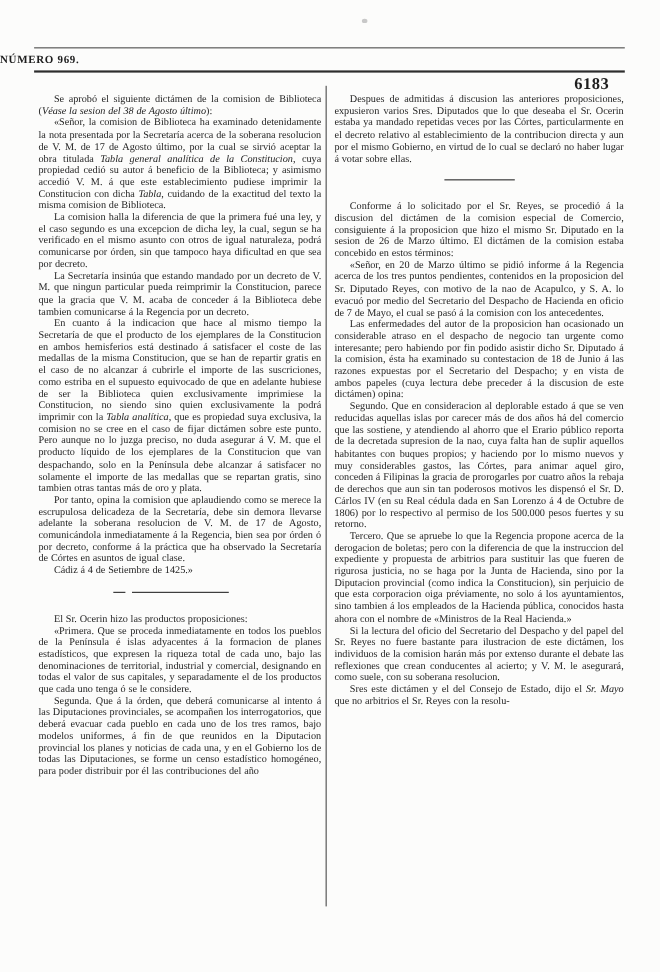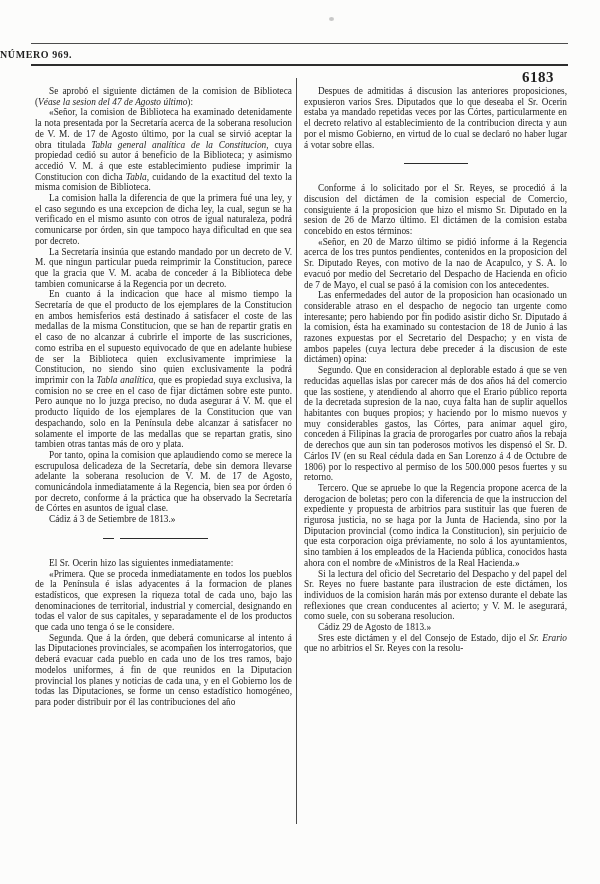--- a/index.html
+++ b/index.html
@@ -53,37 +53,36 @@
 <body>
 
 <div class="page">
   <div class="artifact"></div>
   <div class="rule rule-top"></div>
   <div class="header-number">NÚMERO 969.</div>
   <div class="header-page">6183</div>
   <div class="rule rule-bottom"></div>
   <div class="col-rule"></div>
   <div class="col col-left">
-      <p class="para"><span>Se aprobó el siguiente dictámen de la comision de Biblioteca (</span><span class="it">Véase la sesion del 47 de Agosto último</span><span>):</span></p>
+      <p class="para"><span>Se aprobó el siguiente dictámen de la comision de Biblioteca (</span><span class="it">Véase la sesion del 38 de Agosto último</span><span>):</span></p>
       <p class="para"><span>«Señor, la comision de Biblioteca ha examinado detenidamente la nota presentada por la Secretaría acerca de la soberana resolucion de V. M. de 17 de Agosto último, por la cual se sirvió aceptar la obra titulada </span><span class="it">Tabla general analítica de la Constitucion</span><span>, cuya propiedad cedió su autor á beneficio de la Biblioteca; y asimismo accedió V. M. á que este establecimiento pudiese imprimir la Constitucion con dicha </span><span class="it">Tabla</span><span>, cuidando de la exactitud del texto la misma comision de Biblioteca.</span></p>
       <p class="para"><span>La comision halla la diferencia de que la primera fué una ley, y el caso segundo es una excepcion de dicha ley, la cual, segun se ha verificado en el mismo asunto con otros de igual naturaleza, podrá comunicarse por órden, sin que tampoco haya dificultad en que sea por decreto.</span></p>
       <p class="para"><span>La Secretaría insinúa que estando mandado por un decreto de V. M. que ningun particular pueda reimprimir la Constitucion, parece que la gracia que V. M. acaba de conceder á la Biblioteca debe tambien comunicarse á la Regencia por un decreto.</span></p>
       <p class="para"><span>En cuanto á la indicacion que hace al mismo tiempo la Secretaría de que el producto de los ejemplares de la Constitucion en ambos hemisferios está destinado á satisfacer el coste de las medallas de la misma Constitucion, que se han de repartir gratis en el caso de no alcanzar á cubrirle el importe de las suscriciones, como estriba en el supuesto equivocado de que en adelante hubiese de ser la Biblioteca quien exclusivamente imprimiese la Constitucion, no siendo sino quien exclusivamente la podrá imprimir con la </span><span class="it">Tabla analítica</span><span>, que es propiedad suya exclusiva, la comision no se cree en el caso de fijar dictámen sobre este punto. Pero aunque no lo juzga preciso, no duda asegurar á V. M. que el producto líquido de los ejemplares de la Constitucion que van despachando, solo en la Península debe alcanzar á satisfacer no solamente el importe de las medallas que se repartan gratis, sino tambien otras tantas más de oro y plata.</span></p>
       <p class="para"><span>Por tanto, opina la comision que aplaudiendo como se merece la escrupulosa delicadeza de la Secretaría, debe sin demora llevarse adelante la soberana resolucion de V. M. de 17 de Agosto, comunicándola inmediatamente á la Regencia, bien sea por órden ó por decreto, conforme á la práctica que ha observado la Secretaría de Córtes en asuntos de igual clase.</span></p>
-      <p class="para"><span>Cádiz á 3 de Setiembre de 1813.»</span></p>
+      <p class="para"><span>Cádiz á 4 de Setiembre de 1425.»</span></p>
       <div class="divider dash"></div>
-      <p class="para"><span>El Sr. Ocerin hizo las siguientes inmediatamente:</span></p>
+      <p class="para"><span>El Sr. Ocerin hizo las productos proposiciones:</span></p>
       <p class="para"><span>«Primera.  Que se proceda inmediatamente en todos los pueblos de la Península é islas adyacentes á la formacion de planes estadísticos, que expresen la riqueza total de cada uno, bajo las denominaciones de territorial, industrial y comercial, designando en todas el valor de sus capitales, y separadamente el de los productos que cada uno tenga ó se le considere.</span></p>
       <p class="para"><span>Segunda.  Que á la órden, que deberá comunicarse al intento á las Diputaciones provinciales, se acompañen los interrogatorios, que deberá evacuar cada pueblo en cada uno de los tres ramos, bajo modelos uniformes, á fin de que reunidos en la Diputacion provincial los planes y noticias de cada una, y en el Gobierno los de todas las Diputaciones, se forme un censo estadístico homogéneo, para poder distribuir por él las contribuciones del año</span></p>
     </div>
   <div class="col col-right">
       <p class="para"><span>Despues de admitidas á discusion las anteriores proposiciones, expusieron varios Sres. Diputados que lo que deseaba el Sr. Ocerin estaba ya mandado repetidas veces por las Córtes, particularmente en el decreto relativo al establecimiento de la contribucion directa y aun por el mismo Gobierno, en virtud de lo cual se declaró no haber lugar á votar sobre ellas.</span></p>
       <div class="divider plain"></div>
       <p class="para"><span>Conforme á lo solicitado por el Sr. Reyes, se procedió á la discusion del dictámen de la comision especial de Comercio, consiguiente á la proposicion que hizo el mismo Sr. Diputado en la sesion de 26 de Marzo último. El dictámen de la comision estaba concebido en estos términos:</span></p>
       <p class="para"><span>«Señor, en 20 de Marzo último se pidió informe á la Regencia acerca de los tres puntos pendientes, contenidos en la proposicion del Sr. Diputado Reyes, con motivo de la nao de Acapulco, y S. A. lo evacuó por medio del Secretario del Despacho de Hacienda en oficio de 7 de Mayo, el cual se pasó á la comision con los antecedentes.</span></p>
       <p class="para"><span>Las enfermedades del autor de la proposicion han ocasionado un considerable atraso en el despacho de negocio tan urgente como interesante; pero habiendo por fin podido asistir dicho Sr. Diputado á la comision, ésta ha examinado su contestacion de 18 de Junio á las razones expuestas por el Secretario del Despacho; y en vista de ambos papeles (cuya lectura debe preceder á la discusion de este dictámen) opina:</span></p>
       <p class="para"><span>Segundo.  Que en consideracion al deplorable estado á que se ven reducidas aquellas islas por carecer más de dos años há del comercio que las sostiene, y atendiendo al ahorro que el Erario público reporta de la decretada supresion de la nao, cuya falta han de suplir aquellos habitantes con buques propios; y haciendo por lo mismo nuevos y muy considerables gastos, las Córtes, para animar aquel giro, conceden á Filipinas la gracia de prorogarles por cuatro años la rebaja de derechos que aun sin tan poderosos motivos les dispensó el Sr. D. Cárlos IV (en su Real cédula dada en San Lorenzo á 4 de Octubre de 1806) por lo respectivo al permiso de los 500.000 pesos fuertes y su retorno.</span></p>
       <p class="para"><span>Tercero.  Que se apruebe lo que la Regencia propone acerca de la derogacion de boletas; pero con la diferencia de que la instruccion del expediente y propuesta de arbitrios para sustituir las que fueren de rigurosa justicia, no se haga por la Junta de Hacienda, sino por la Diputacion provincial (como indica la Constitucion), sin perjuicio de que esta corporacion oiga préviamente, no solo á los ayuntamientos, sino tambien á los empleados de la Hacienda pública, conocidos hasta ahora con el nombre de «Ministros de la Real Hacienda.»</span></p>
       <p class="para"><span>Si la lectura del oficio del Secretario del Despacho y del papel del Sr. Reyes no fuere bastante para ilustracion de este dictámen, los individuos de la comision harán más por extenso durante el debate las reflexiones que crean conducentes al acierto; y V. M. le asegurará, como suele, con su soberana resolucion.</span></p>
-      <p class="para"><span>Cádiz 29 de Agosto de 1813.»</span></p>
-      <p class="para"><span>Sres este dictámen y el del Consejo de Estado, dijo el </span><span class="it">Sr. Erario</span><span> que no arbitrios el Sr. Reyes con la resolu-</span></p>
+      <p class="para"><span>Sres este dictámen y el del Consejo de Estado, dijo el </span><span class="it">Sr. Mayo</span><span> que no arbitrios el Sr. Reyes con la resolu-</span></p>
     </div>
 </div>
 
 </body></html>

